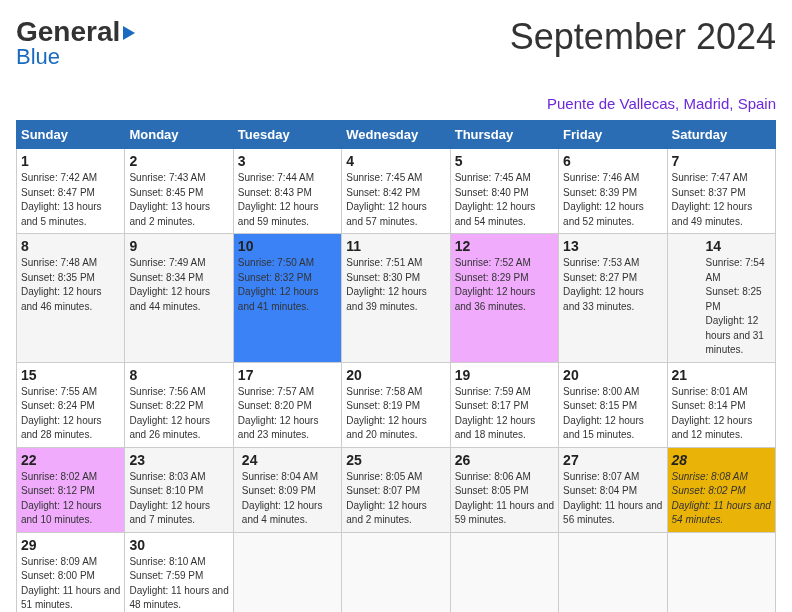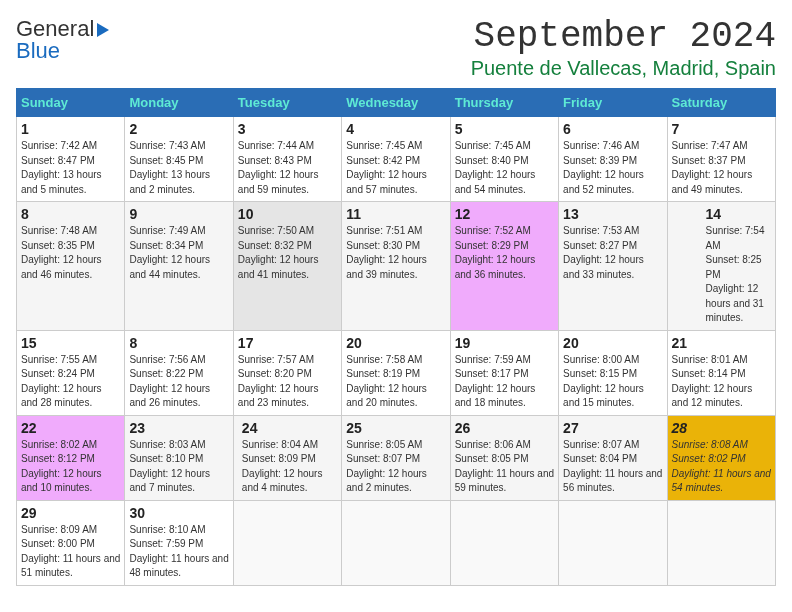--- a/index.html
+++ b/index.html
@@ -24,34 +24,34 @@
     .logo-line {
       display: flex; align-items: center;
     }
     .title-block {
       text-align: right;
     }
     .month-title {
       font-size: 36px;
       font-weight: normal;
       color: #333;
-      font-family: Liberation Mono, monospace;
     }
     .location {
-      font-size: 20px;
-      color: #15803d;
+      font-size: 15px;
+      color: #6d28d9;
+      margin-top: 37px;
     }
     .calendar {
       width: 100%;
       border-collapse: collapse;
       font-size: 10.5px;
     }
     .calendar th {
       background: #2a6db5;
-      color: #5eead4;
+      color: #ffffff;
       padding: 6px 4px;
       text-align: left;
       font-size: 13px;
       font-weight: bold;
       border: 1px solid #2a6db5;
     }
     .calendar td {
       vertical-align: top;
       border: 1px solid #ccc;
       padding: 4px 4px 4px 4px;
@@ -78,21 +78,21 @@
     .empty-cell {
       background: #f9f9f9 !important;
     }
   </style>
 </head>
 <body>
 
 <div class="header">
   <div class="logo">
     <div class="logo-line">
-      <span style="font-size:22px;font-weight:normal;color:#333;">General</span>
+      <span style="font-size:28px;font-weight:bold;color:#333;">General</span>
       <span style="display:inline-block;width:0;height:0;border-top:7px solid transparent;border-bottom:7px solid transparent;border-left:12px solid #1a6bbf;margin-left:3px;margin-top:2px;"></span>
     </div>
     <span style="font-size:22px;font-weight:normal;color:#1a6bbf;margin-top:-4px;">Blue</span>
   </div>
   <div class="title-block">
     <div class="month-title">September 2024</div>
     <div class="location">Puente de Vallecas, Madrid, Spain</div>
   </div>
 </div>
 
@@ -141,21 +141,21 @@
       </tr>
       <tr>
         <td style="background: rgb(245, 245, 245);">
         <span class="day-num">8</span>
         <span class="day-info">Sunrise: 7:48 AM<br>Sunset: 8:35 PM<br>Daylight: 12 hours and 46 minutes.</span>
       </td>
         <td style="background: rgb(245, 245, 245);">
         <span class="day-num">9</span>
         <span class="day-info">Sunrise: 7:49 AM<br>Sunset: 8:34 PM<br>Daylight: 12 hours and 44 minutes.</span>
       </td>
-        <td style="background: #e5e5e5;">
+        <td style="background: #3b82f6;">
         <span class="day-num">10</span>
         <span class="day-info">Sunrise: 7:50 AM<br>Sunset: 8:32 PM<br>Daylight: 12 hours and 41 minutes.</span>
       </td>
         <td style="background: rgb(245, 245, 245);">
         <span class="day-num">11</span>
         <span class="day-info">Sunrise: 7:51 AM<br>Sunset: 8:30 PM<br>Daylight: 12 hours and 39 minutes.</span>
       </td>
         <td style="background: #f0abfc;">
         <span class="day-num">12</span>
         <span class="day-info">Sunrise: 7:52 AM<br>Sunset: 8:29 PM<br>Daylight: 12 hours and 36 minutes.</span>

